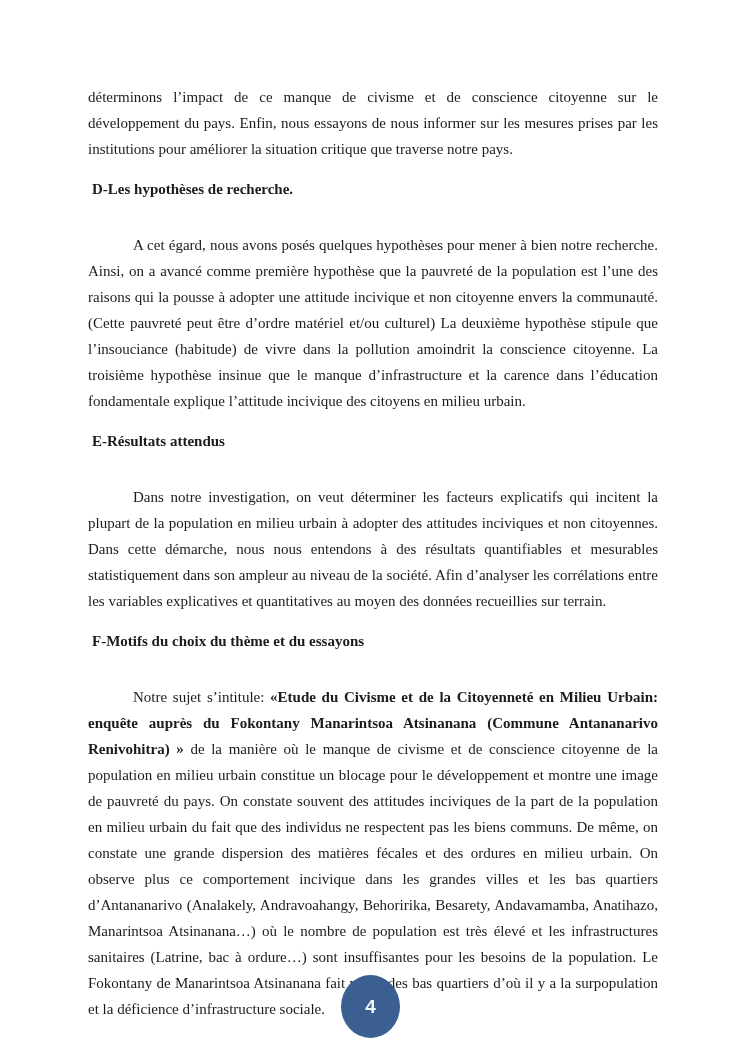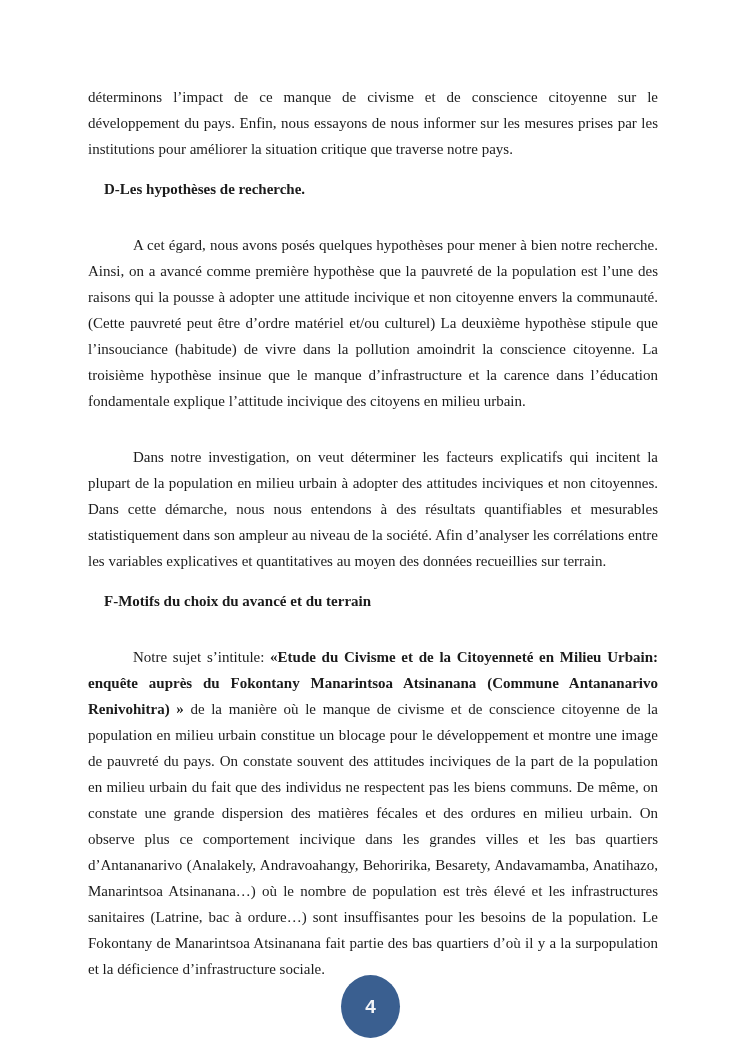--- a/index.html
+++ b/index.html
@@ -27,21 +27,21 @@
     margin: 0;
     font-size: 15px;
     line-height: 26px;
     text-align: justify;
   }
   .content p.indented {
     text-indent: 45px;
     margin-top: 30px;
   }
   .content h2 {
-    margin: 14px 0 8px 16px;
+    margin: 14px 0 8px 4px;
     font-size: 15px;
     line-height: 26px;
     font-weight: bold;
     text-align: left;
   }
   .bold-inline {
     font-weight: bold;
   }
   .page-badge {
     position: absolute;
@@ -68,24 +68,25 @@
 
 <div class="page">
   <div class="content">
 
     <p>déterminons l’impact de ce manque de civisme et de conscience citoyenne sur le développement du pays. Enfin, nous essayons de nous informer sur les mesures prises par les institutions pour améliorer la situation critique que traverse notre pays.</p>
 
     <h2>D-Les hypothèses de recherche.</h2>
 
     <p class="indented">A cet égard, nous avons posés quelques hypothèses pour mener à bien notre recherche. Ainsi, on a avancé comme première hypothèse que la pauvreté de la population est l’une des raisons qui la pousse à adopter une attitude incivique et non citoyenne envers la communauté. (Cette pauvreté peut être d’ordre matériel et/ou culturel)  La deuxième hypothèse stipule que l’insouciance (habitude) de vivre dans la pollution amoindrit la conscience citoyenne. La troisième hypothèse insinue que le manque d’infrastructure et la carence dans l’éducation fondamentale explique l’attitude incivique des citoyens en milieu urbain.</p>
 
+    <h2>E-Résultats attendus</h2>
 
     <p class="indented">Dans notre investigation, on veut déterminer les facteurs explicatifs qui incitent la plupart de la population en milieu urbain à adopter des attitudes inciviques et non citoyennes. Dans cette démarche, nous nous entendons à des résultats quantifiables et mesurables statistiquement dans son ampleur au niveau de la société. Afin d’analyser les corrélations entre les variables explicatives et quantitatives au moyen des données recueillies sur terrain.</p>
 
-    <h2>F-Motifs du choix du avancé et du terrain</h2>
+    <h2>F-Motifs du choix du thème et du essayons</h2>
 
     <p class="indented"><span>Notre sujet s’intitule: </span><span class="bold-inline">«Etude du Civisme et de la Citoyenneté en Milieu Urbain: enquête auprès du Fokontany Manarintsoa Atsinanana (Commune Antananarivo Renivohitra) »</span><span> de la manière où le manque de civisme et de conscience citoyenne de la population en milieu urbain constitue un blocage pour le développement et montre une image de pauvreté du pays. On constate souvent des attitudes inciviques de la part de la population en milieu urbain du fait que des individus ne respectent pas les biens communs. De même, on constate une grande dispersion des matières fécales et des ordures en milieu urbain. On observe plus ce comportement incivique dans les grandes villes et les bas quartiers d’Antananarivo (Analakely, Andravoahangy, Behoririka, Besarety, Andavamamba, Anatihazo, Manarintsoa Atsinanana…) où le nombre de population est très élevé et les infrastructures sanitaires (Latrine, bac à ordure…) sont insuffisantes pour les besoins de la population. Le Fokontany de Manarintsoa Atsinanana fait partie des bas quartiers d’où il y a la surpopulation et la déficience d’infrastructure sociale.</span></p>
 
   </div>
 
   <div class="page-badge">
     <span>4</span>
   </div>
 </div>
 

